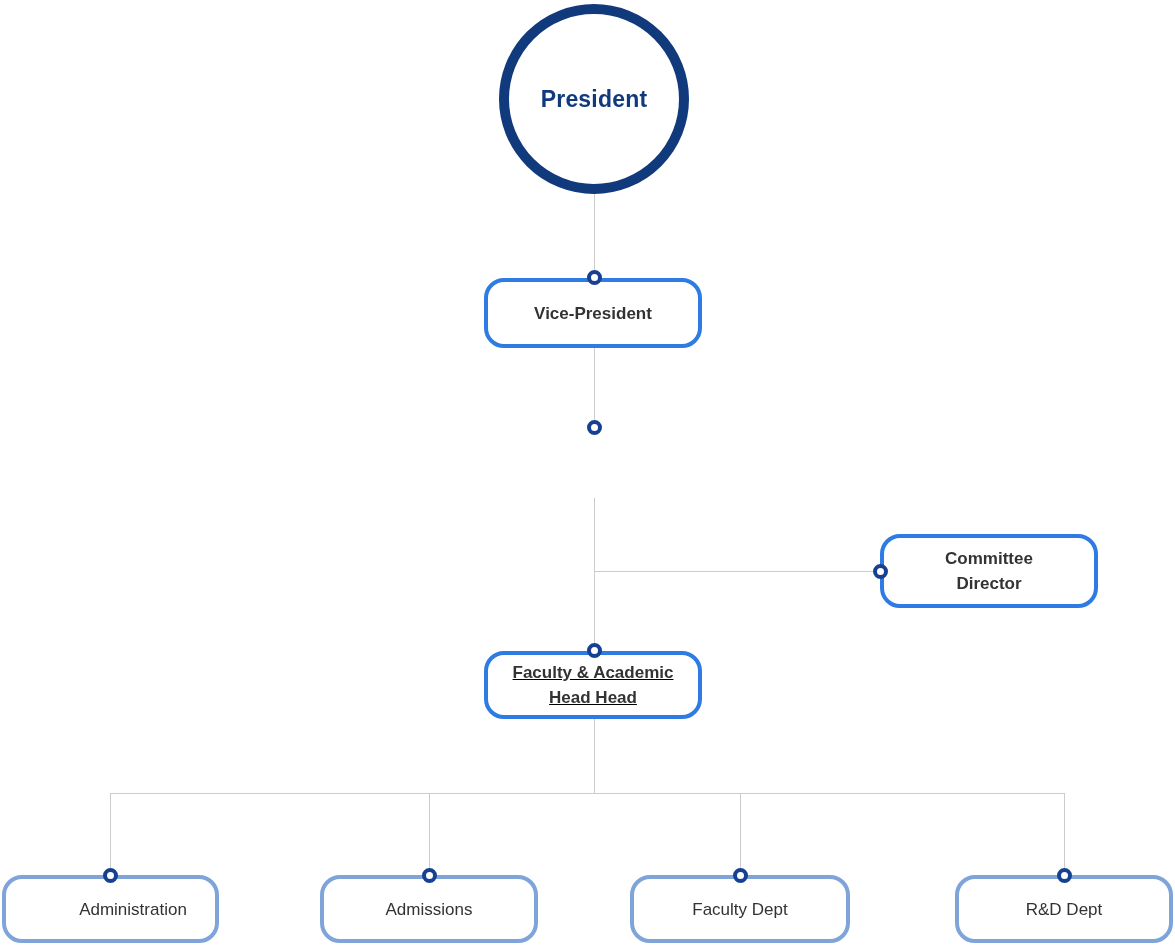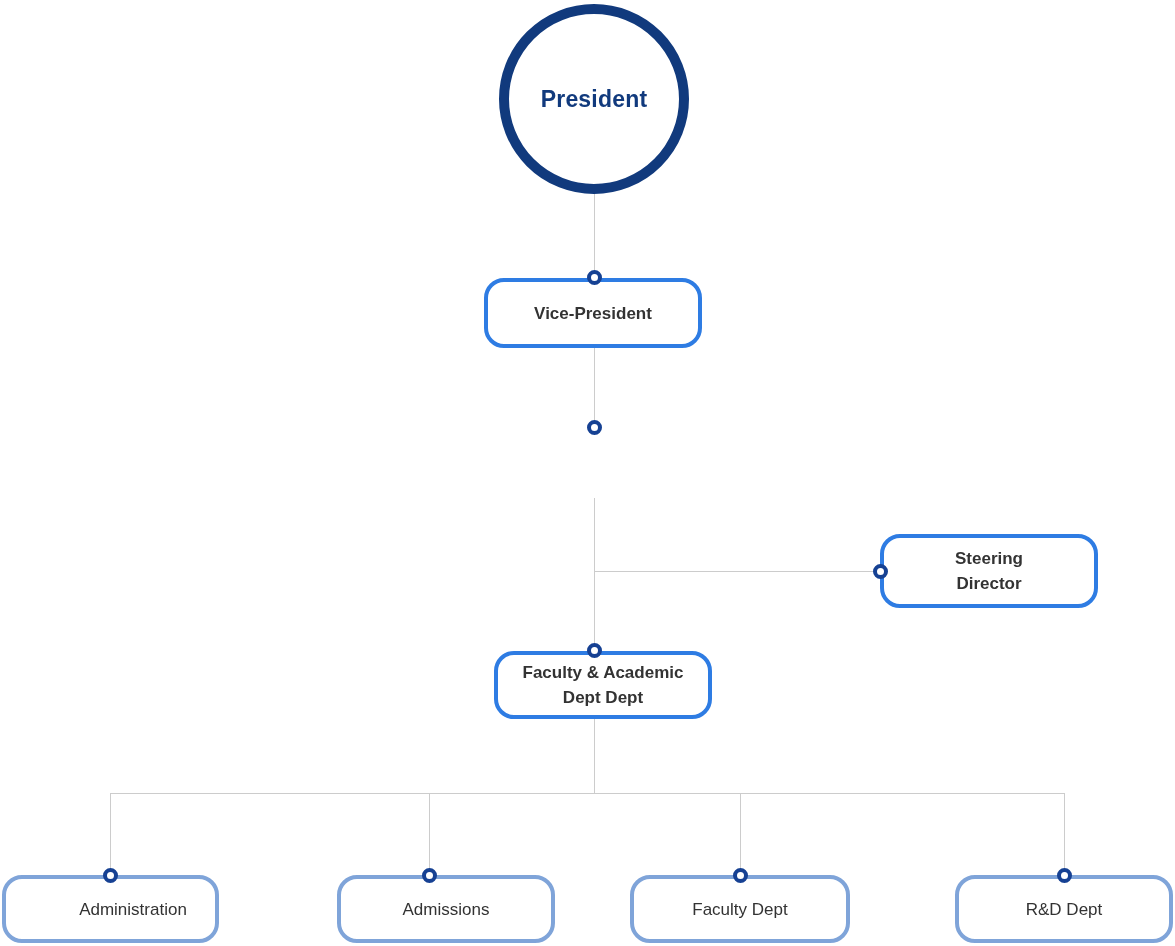--- a/index.html
+++ b/index.html
@@ -97,37 +97,37 @@
 
   <div class="dot" style="left:587px;top:270px;"></div>
   <div class="box mid" style="left:484px;top:278px;width:218px;height:70px;">
     <span class="label">Vice-President</span>
   </div>
 
   <div class="dot" style="left:587px;top:420px;"></div>
 
   <div class="dot" style="left:873px;top:564px;"></div>
   <div class="box mid" style="left:880px;top:534px;width:218px;height:74px;">
-    <span class="label">Steering</span>
+    <span class="label">Committee</span>
     <span class="label">Director</span>
   </div>
 
   <div class="dot" style="left:587px;top:643px;"></div>
-  <div class="box mid" style="left:494px;top:651px;width:218px;height:68px;">
+  <div class="box mid" style="left:484px;top:651px;width:218px;height:68px;text-decoration:underline;">
     <span class="label">Faculty &amp; Academic</span>
-    <span class="label">Dept Dept</span>
+    <span class="label">Head Head</span>
   </div>
 
   <div class="dot" style="left:103px;top:868px;"></div>
   <div class="box leaf" style="left:2px;top:875px;width:217px;height:68px;padding-left:45px;">
     <span class="label">Administration</span>
   </div>
 
   <div class="dot" style="left:422px;top:868px;"></div>
-  <div class="box leaf" style="left:337px;top:875px;width:218px;height:68px;">
+  <div class="box leaf" style="left:320px;top:875px;width:218px;height:68px;">
     <span class="label">Admissions</span>
   </div>
 
   <div class="dot" style="left:733px;top:868px;"></div>
   <div class="box leaf" style="left:630px;top:875px;width:220px;height:68px;">
     <span class="label">Faculty Dept</span>
   </div>
 
   <div class="dot" style="left:1057px;top:868px;"></div>
   <div class="box leaf" style="left:955px;top:875px;width:218px;height:68px;">

